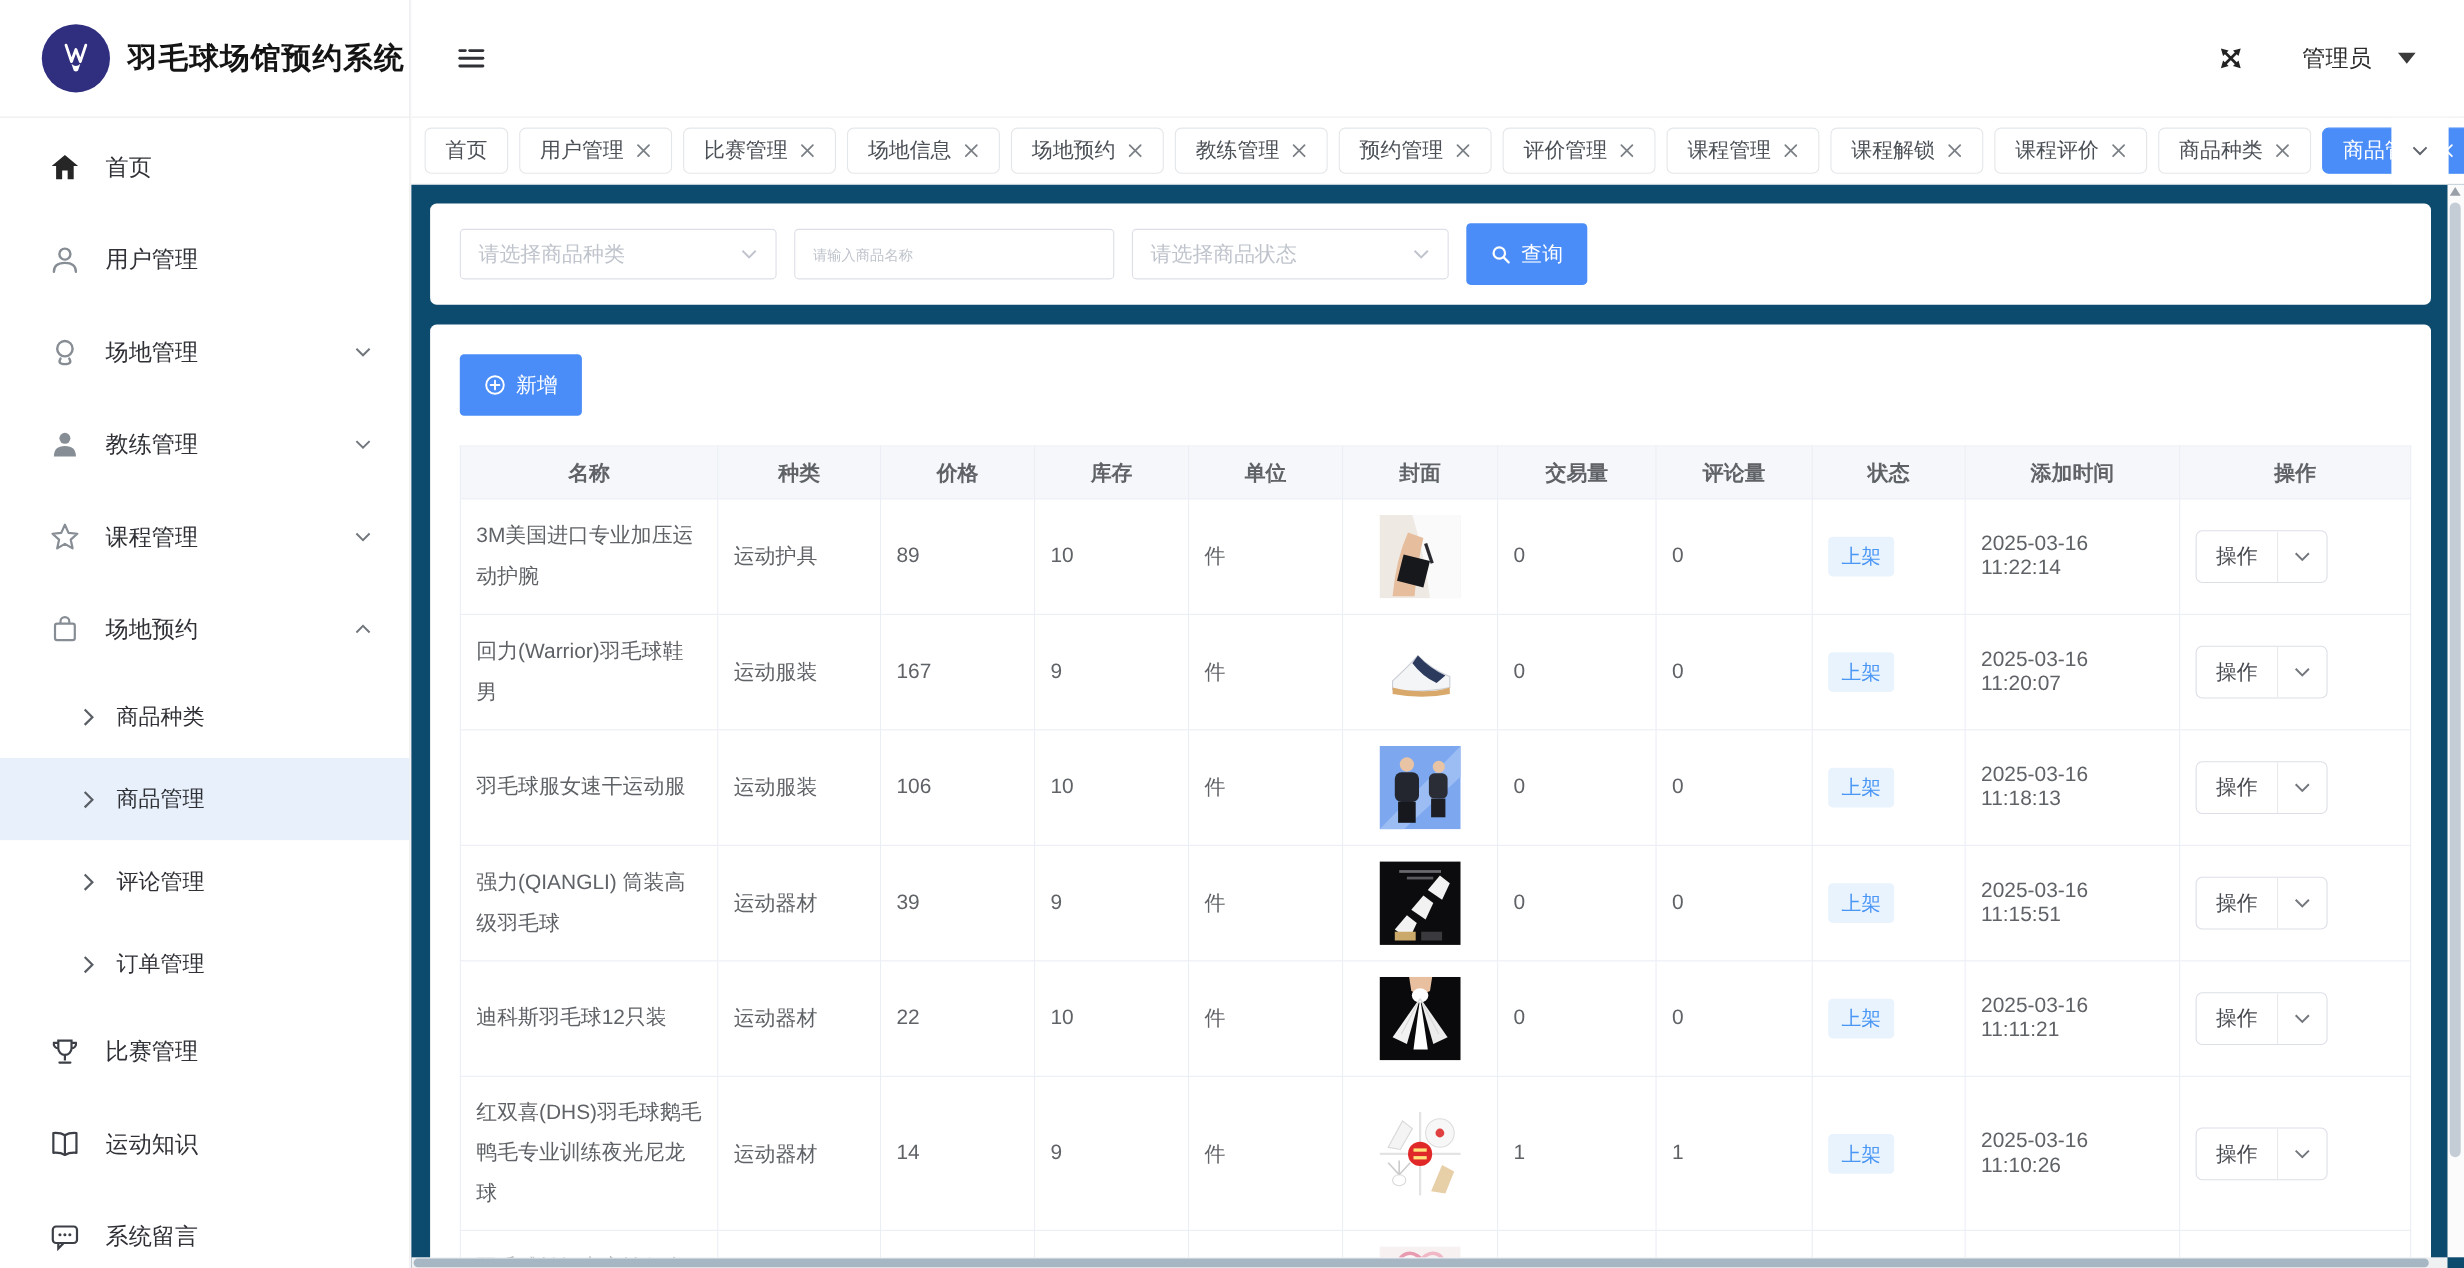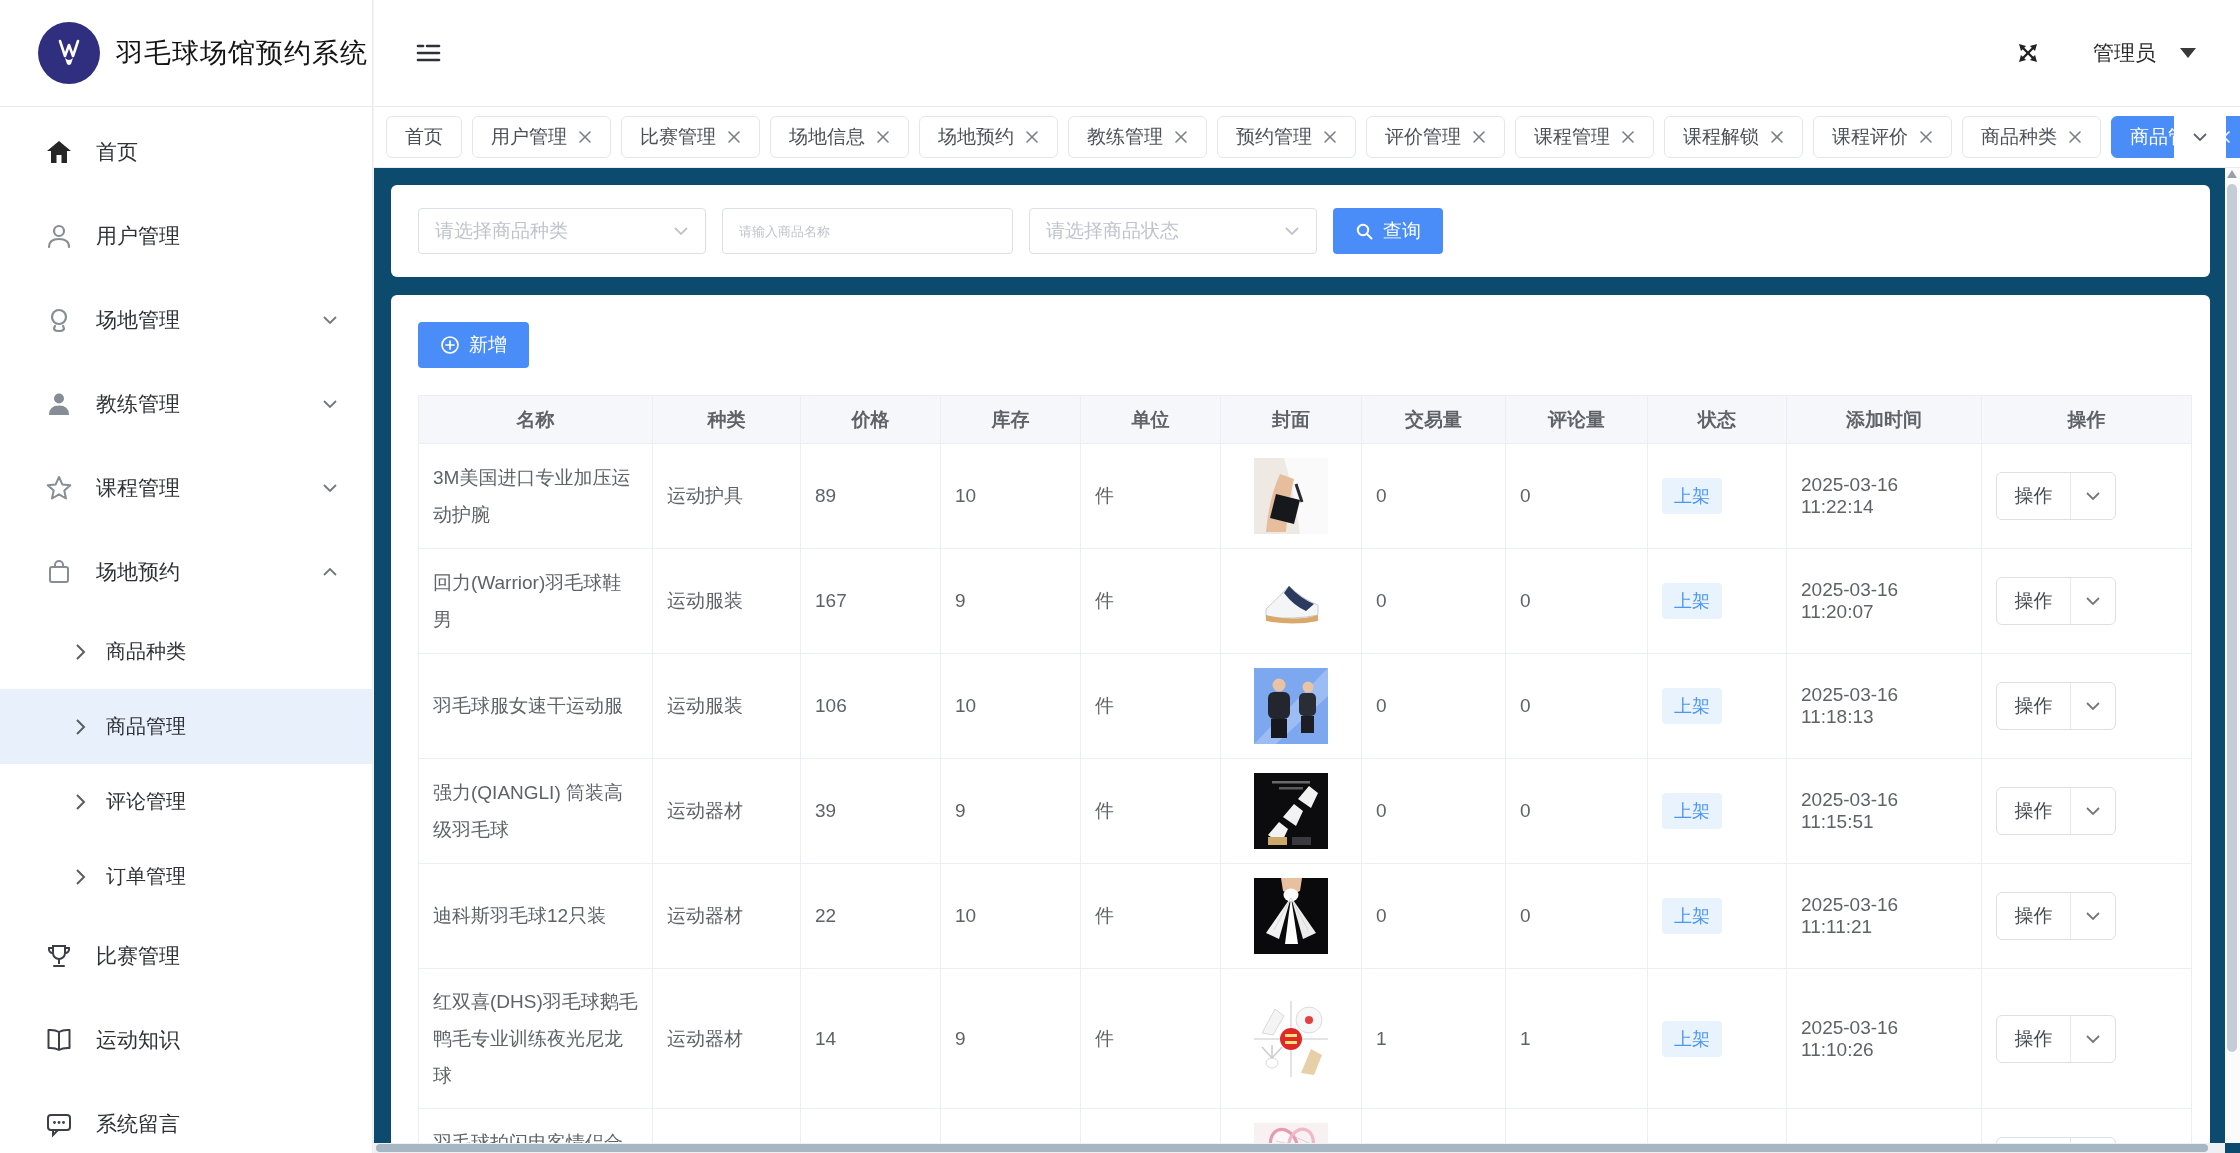--- a/index.html
+++ b/index.html
@@ -4,21 +4,21 @@
 <style>
   * { margin:0; padding:0; box-sizing:border-box; }
   html,body { width:2240px; height:1153px; overflow:hidden; background:#fff;
     font-family:"Liberation Sans","DejaVu Sans",sans-serif; }
   .stage { position:relative; width:2240px; height:1153px; overflow:hidden; background:#f3f4f6; }
 
   
   .sidebar { position:absolute; left:0; top:0; width:373px; height:1153px; background:#fff; border-right:1px solid #ececee; z-index:5; }
   .logo-row { height:107px; display:flex; align-items:center; padding-left:38px; border-bottom:1px solid #ececee; }
   .logo-circle { width:62px; height:62px; border-radius:50%; background:#2f2e7f; display:flex; align-items:center; justify-content:center; flex:none; }
-  .logo-title { margin-left:16px; font-size:27px; font-weight:400; color:#141414; letter-spacing:1px; }
+  .logo-title { margin-left:16px; font-size:27px; font-weight:700; color:#141414; letter-spacing:1px; }
   .menu { padding-top:3px; }
   .menu-item { height:84px; display:flex; align-items:center; padding:0 34px 0 44px; cursor:pointer; position:relative; background:#fff; }
   .mi-icon { width:30px; height:30px; display:flex; align-items:center; justify-content:center; flex:none; }
   .mi-label { margin-left:22px; font-size:21px; color:#2f3136; }
   .mi-expand { margin-left:auto; color:#72777e; display:flex; }
   .menu-sub { height:75px; display:flex; align-items:center; padding-left:74px; cursor:pointer; background:#fff; }
   .menu-sub.active { background:#e8f1fb; }
   .ms-chevron { color:#595e64; display:flex; }
   .ms-label { margin-left:20px; font-size:20px; color:#2f3136; }
   .icon-dark { color:#262626; }
@@ -45,21 +45,21 @@
 
   
   .content { position:absolute; left:0; right:0; top:168px; bottom:0; background:#0c4a6e; padding:17px 30px 0 17px; }
   .card { background:#fff; border-radius:6px; }
   .filter-card { height:92px; display:flex; align-items:center; padding:0 27px; gap:16px; margin-bottom:18px; }
   .sel { width:288px; height:46px; border:1px solid #dcdfe6; border-radius:4px; display:flex; align-items:center; padding:0 16px; background:#fff; cursor:pointer; }
   .sel-ph { font-size:19px; color:#bfc4cc; flex:1; }
   .sel-caret { color:#c0c4cc; display:flex; }
   .inp { width:291px; height:46px; border:1px solid #dcdfe6; border-radius:4px; padding:0 16px; font-size:13px; color:#333; font-family:inherit; }
   .inp::placeholder { color:#bfc4cc; }
-  .btn-primary { height:46px; background:#4a8df8; color:#fff; border:none; border-radius:4px; font-size:19px; display:inline-flex; align-items:center; justify-content:center; gap:9px; padding:0 22px; cursor:pointer; font-family:inherit; }
+  .btn-primary { height:56px; background:#4a8df8; color:#fff; border:none; border-radius:4px; font-size:19px; display:inline-flex; align-items:center; justify-content:center; gap:9px; padding:0 22px; cursor:pointer; font-family:inherit; }
   .table-card { padding:27px; min-height:900px; }
   .add-btn { margin-bottom:27px;align-items:center; }
 
   table.grid { border-collapse:collapse; table-layout:fixed; width:1773px; }
   table.grid th { background:#f5f7fa; height:48px; font-size:19px; font-weight:600; color:#5f6266; text-align:center; padding:0 14px; border:1px solid #ebeef5; border-top:1px solid #ebeef5; }
   table.grid td { border:1px solid #ebeef5; font-size:19px; color:#5f6266; padding:14px 14px; vertical-align:middle; background:#fff; }
   td.name-cell { line-height:1.95; color:#56595f; }
   .cover-box { width:74px; height:76px; margin:0 auto; display:flex; align-items:center; justify-content:center; overflow:hidden; }
   .badge { display:inline-block; background:#e9f3fe; color:#4a96f5; font-size:18px; padding:6px 12px; border-radius:4px; }
   .split-btn { display:inline-flex; height:48px; width:120px; border:1px solid #dcdfe6; border-radius:6px; overflow:hidden; background:#fff; cursor:pointer; align-items:stretch; }

